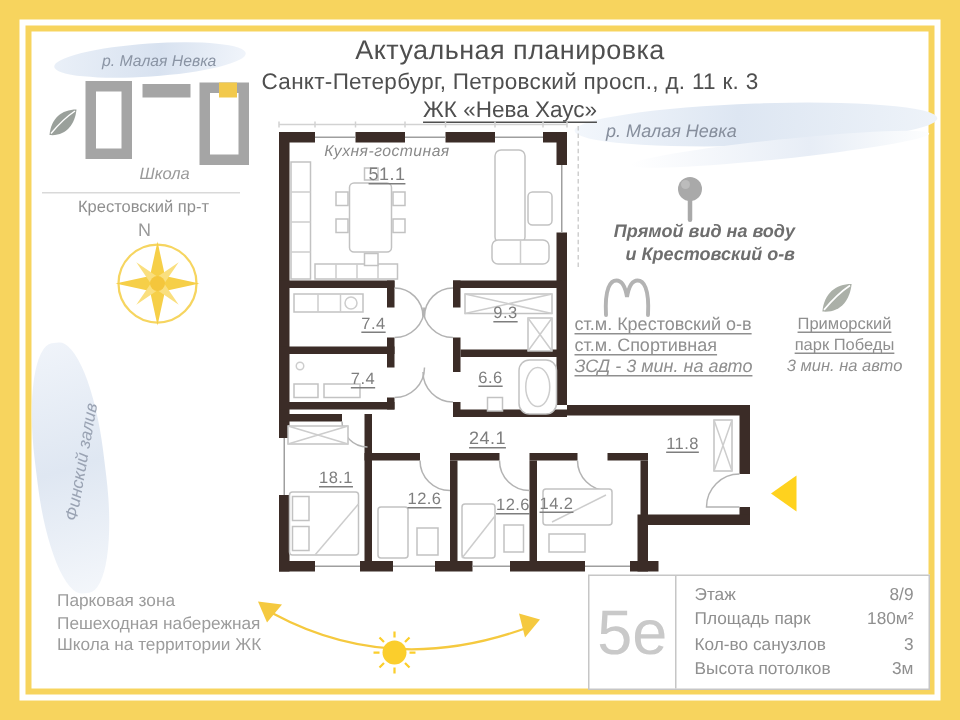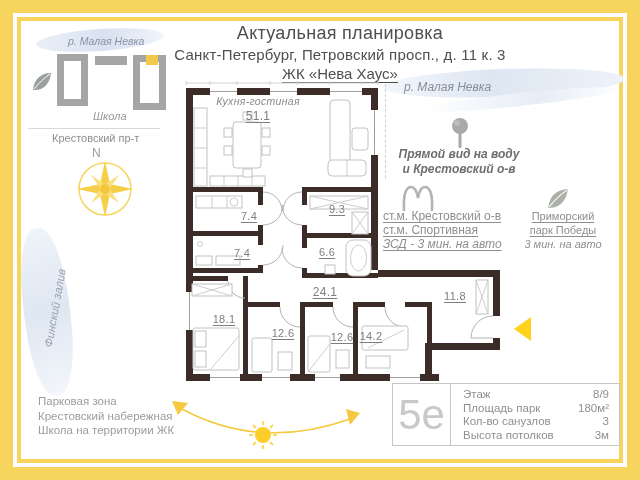--- a/index.html
+++ b/index.html
@@ -43,36 +43,36 @@
   .bld{position:absolute;border:7px solid #a5a5a5;background:#fff;box-sizing:border-box;}
   .bld.b1{left:57px;top:54px;width:31px;height:52px;}
   .bld.b2{left:133px;top:55px;width:33px;height:55px;}
   .bld-bar{position:absolute;left:95px;top:56px;width:32px;height:9px;background:#a5a5a5;}
   .bld-mark{position:absolute;left:146px;top:55px;width:12px;height:10px;background:#f2c94c;}
 
   .compass-n{position:absolute;left:92px;top:146px;font-size:12px;color:#9a9a9a;}
 
   
   .dash-v{position:absolute;left:385px;top:84px;height:94px;border-left:1px dashed #cfcfcf;}
-  .view-text{position:absolute;left:388px;top:147px;width:142px;text-align:center;
+  .view-text{position:absolute;left:388px;top:147px;width:142px;text-align:right;
              font-size:12px;font-style:italic;font-weight:bold;color:#6e6e6e;line-height:15px;}
   .metro-text{position:absolute;left:383px;top:209px;width:136px;text-align:left;
              font-size:12px;color:#8f8f8f;line-height:14px;}
   .metro-text .u{text-decoration:underline;text-underline-offset:2px;}
   .metro-text .i{font-style:italic;}
   .park-text{position:absolute;left:520px;top:209px;width:86px;text-align:center;
              font-size:11px;color:#8f8f8f;line-height:14px;}
   .park-text .u{text-decoration:underline;text-underline-offset:2px;}
   .park-text .i{font-style:italic;}
 
   
   .features{position:absolute;left:38px;top:394px;font-size:11.5px;color:#9c9c9c;line-height:14.5px;}
 
   
-  .info-box{position:absolute;left:392px;top:383px;width:228px;height:63px;
+  .info-box{position:absolute;left:392px;top:383px;width:228px;height:77px;
             border:1.5px solid #c6c6c6;box-sizing:border-box;display:flex;background:#fff;}
   .info-code{width:57px;display:flex;align-items:center;justify-content:center;
              font-size:42px;color:#c9c9c9;border-right:1.5px solid #c6c6c6;}
   .info-rows{flex:1;display:flex;flex-direction:column;justify-content:space-evenly;
              padding:3px 10px 3px 12px;}
   .info-row{display:flex;justify-content:space-between;font-size:11.5px;color:#8f8f8f;}
 
   
   .plan-label{position:absolute;transform:translateX(-50%);color:var(--label-gray);
               font-size:11px;letter-spacing:.3px;white-space:nowrap;}
@@ -322,21 +322,21 @@
       <div class="plan-label big" style="left:325px;top:285px"><span class="a">24.1</span></div>
       <div class="plan-label" style="left:224px;top:313px"><span class="a">18.1</span></div>
       <div class="plan-label" style="left:283px;top:327px"><span class="a">12.6</span></div>
       <div class="plan-label" style="left:342px;top:331px"><span class="a">12.6</span></div>
       <div class="plan-label" style="left:371px;top:330px"><span class="a">14.2</span></div>
       <div class="plan-label" style="left:455px;top:290px"><span class="a">11.8</span></div>
     </div>
 
     <div class="features">
       <div>Парковая зона</div>
-      <div>Крестовский набережная</div>
+      <div>Пешеходная набережная</div>
       <div>Школа на территории ЖК</div>
     </div>
 
     <svg style="position:absolute;left:160px;top:395px" width="220" height="62" viewBox="0 0 220 62">
       <path d="M22 14 Q100 56 190 24" stroke="var(--sun-yellow)" stroke-width="1.5" fill="none"></path>
       <polygon points="12,6 28,8 18,20" fill="var(--sun-yellow)"></polygon>
       <polygon points="200,18 186,14 190,30" fill="var(--sun-yellow)"></polygon>
       <g>
         <circle cx="103" cy="40" r="8" fill="#fbce2c"></circle>
         <g stroke="#fbce2c" stroke-width="1.5">

